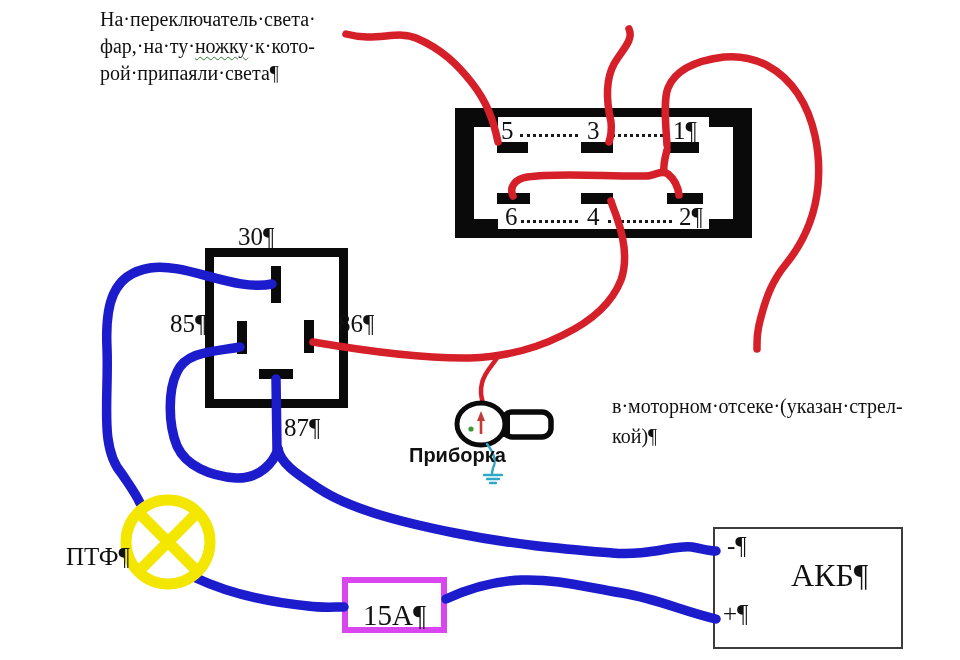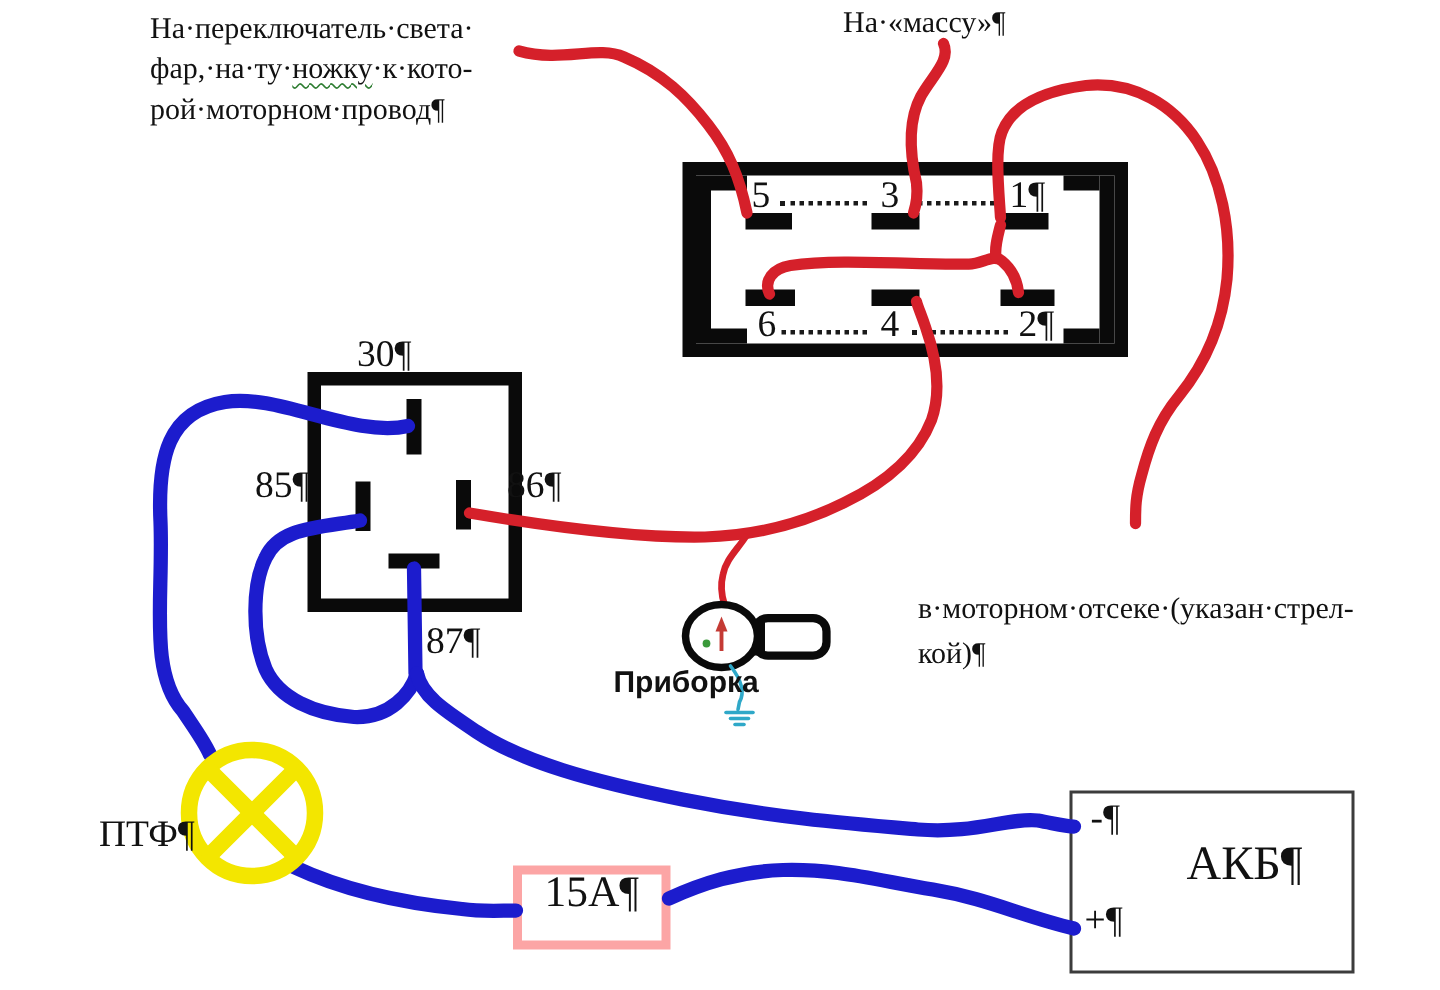--- a/index.html
+++ b/index.html
@@ -58,21 +58,21 @@
   <span class="leader" style="left:607px;top:134px;width:62px;"></span>
   <span class="leader" style="left:521px;top:220px;width:57px;"></span>
   <span class="leader" style="left:608px;top:220px;width:64px;"></span>
 
   <div class="box" style="left:205px;top:248px;width:143px;height:160px;border:9px solid #0a0a0a;"></div>
   <span class="bar" style="left:271px;top:266px;width:10px;height:37px;"></span>
   <span class="bar" style="left:237px;top:321px;width:10px;height:33px;"></span>
   <span class="bar" style="left:304px;top:320px;width:10px;height:33px;"></span>
   <span class="bar" style="left:259px;top:369px;width:34px;height:10px;"></span>
 
-  <div class="box" style="left:342px;top:577px;width:105px;height:56px;border:6px solid #fca5a5;display:flex;align-items:flex-start;justify-content:center;">
+  <div class="box" style="left:342px;top:577px;width:105px;height:56px;border:6px solid #d946ef;display:flex;align-items:flex-end;justify-content:center;">
     <span class="num" style="font-size:29px;">15А¶</span>
   </div>
 
   <div class="box" style="left:713px;top:527px;width:190px;height:122px;border:2px solid #3c3c3c;">
     <span class="abs pinlabel" style="left:12px;top:4px;">-¶</span>
     <span class="abs pinlabel" style="left:76px;top:34px;font-size:32px;">АКБ¶</span>
     <span class="abs pinlabel" style="left:8px;top:72px;">+¶</span>
   </div>
 
   <svg id="wires" width="960" height="660" viewBox="0 0 960 660">
@@ -104,24 +104,23 @@
     <circle cx="471" cy="429" r="2.6" fill="#3a9a3a"></circle>
     <path class="wc" d="M 487 444 C 494 453, 497 461, 493 468 L 492 473"></path>
     <line class="wc" x1="484" y1="475" x2="502" y2="475" stroke-width="2"></line>
     <line class="wc" x1="487" y1="479" x2="499" y2="479" stroke-width="2"></line>
     <line class="wc" x1="490" y1="483" x2="496" y2="483" stroke-width="2"></line>
   </svg>
 
   <div class="abs note" style="left:100px;top:6px;">
     <span>На·переключатель·света·</span><br>
     <span>фар,·на·ту·</span><span class="squiggle">ножку</span><span>·к·кото-</span><br>
-    <span>рой·моторном·провод¶</span>
+    <span>рой·припаяли·света¶</span>
   </div>
 
-  <div class="abs note" style="left:562px;top:2px;">На·«массу»¶</div>
 
   <div class="abs note" style="left:612px;top:361px;line-height:30px;">
     <br>
     <span>в·моторном·отсеке·(указан·стрел-</span><br>
     <span>кой)¶</span>
   </div>
 
   <span class="abs num" style="left:501px;top:119px;">5</span>
   <span class="abs num" style="left:587px;top:119px;">3</span>
   <span class="abs num" style="left:673px;top:119px;">1¶</span>

